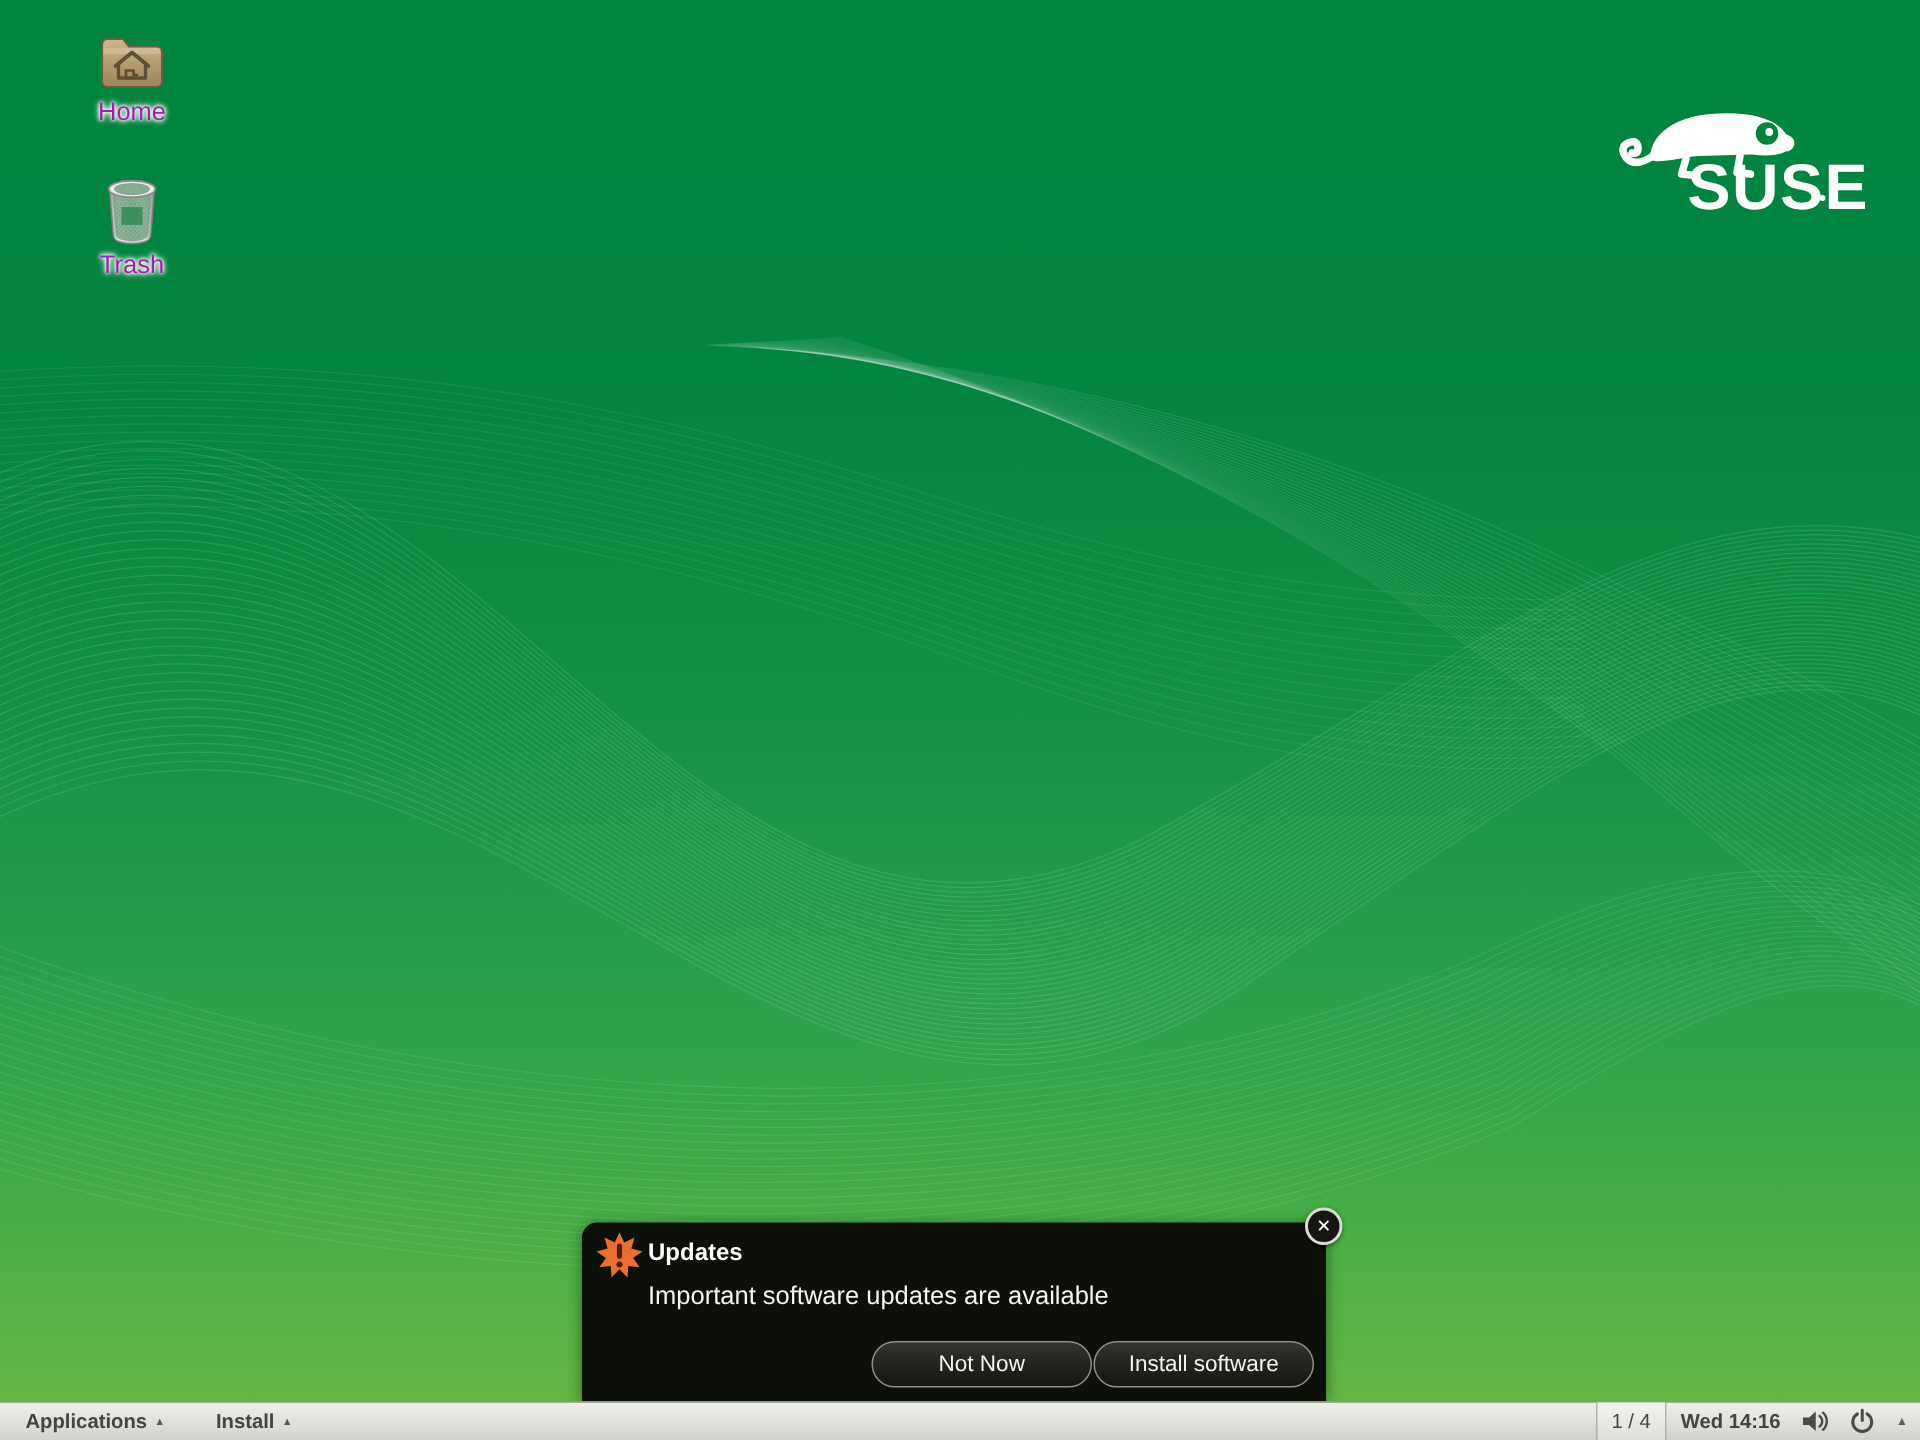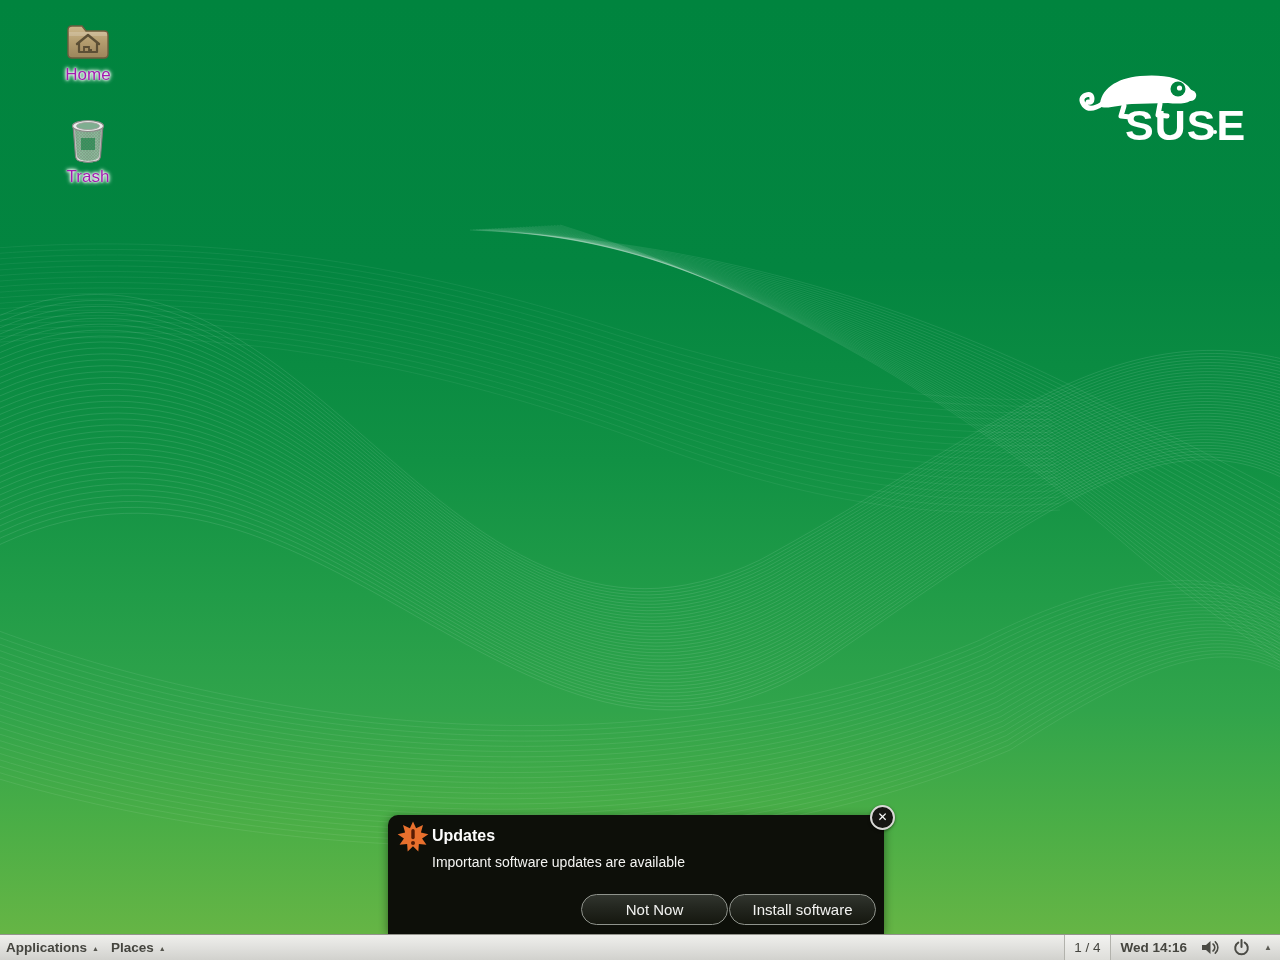--- a/index.html
+++ b/index.html
@@ -28,42 +28,42 @@
   }
   .suse-reg{position:absolute;left:141px;top:62px;width:4px;height:4px;border-radius:50%;background:#fff;}
   
   .notif{
     position:absolute;left:388px;top:815px;width:496px;height:119px;
     background:#0d0f09;border-radius:10px 10px 0 0;color:#fff;
     box-shadow:0 2px 10px rgba(0,0,0,.45);
   }
   .notif-icon{position:absolute;left:9px;top:6px;width:32px;height:32px;}
   .notif-title{position:absolute;left:44px;top:12px;font-size:16px;font-weight:bold;color:#fdfdfd;}
-  .notif-msg{position:absolute;left:44px;top:39px;font-size:14px;color:#f4f4f2;}
+  .notif-msg{position:absolute;left:44px;top:39px;font-size:17px;color:#f4f4f2;}
   .notif-buttons{position:absolute;right:8px;top:79px;display:flex;gap:1px;}
   .nbtn{
     height:31px;min-width:147px;padding:0 22px;box-sizing:border-box;
     border-radius:16px;border:1px solid #8f938c;
     background:linear-gradient(180deg,#31352e 0%,#23261f 45%,#15170f 100%);
     color:#f2f2f0;font-size:15px;font-family:"Liberation Sans",sans-serif;
     display:flex;align-items:center;justify-content:center;cursor:pointer;
   }
   .notif-close{
     position:absolute;top:-10px;right:-11px;width:21px;height:21px;border-radius:50%;
     background:#161613;border:2px solid #d9d9d6;box-shadow:0 1px 3px rgba(0,0,0,.5);
     color:#fff;font-size:12px;font-weight:bold;line-height:21px;text-align:center;cursor:pointer;
   }
   
   .panel{
     position:absolute;left:0;bottom:0;width:1280px;height:26px;
     background:linear-gradient(180deg,#efefec 0%,#e2e2df 45%,#d1d1cd 100%);
     border-top:1px solid #94948d;box-sizing:border-box;
     display:flex;align-items:center;font-size:13.5px;color:#45453f;
   }
-  .pmenu{display:flex;align-items:center;gap:5px;height:100%;padding:0 6px;cursor:pointer;font-weight:bold;}
+  .pmenu{display:flex;align-items:center;gap:5px;height:100%;padding:0 17px;cursor:pointer;font-weight:bold;}
   .pmenu .arr{font-size:7px;color:#55554e;padding-top:2px;}
   .spacer{flex:1;}
   .ws-box{
     height:100%;box-sizing:border-box;padding:0 9px;display:flex;align-items:center;
     border-left:1px solid #b2b2ac;border-right:1px solid #b2b2ac;
     background:linear-gradient(180deg,#f3f3f1,#dededa);font-weight:normal;cursor:pointer;
   }
   .clock{padding:0 14px 0 10px;font-weight:bold;cursor:pointer;}
   .tray{display:flex;align-items:center;gap:13px;padding-right:8px;}
   .tray .ticon{cursor:pointer;display:flex;align-items:center;}
@@ -259,21 +259,21 @@
   </div>
   <div class="notif-close">✕</div>
 </div>
 
 <div class="panel">
   <div class="pmenu">
     <span>Applications</span>
     <span class="arr">▲</span>
   </div>
   <div class="pmenu">
-    <span>Places</span>
+    <span>Install</span>
     <span class="arr">▲</span>
   </div>
   <div class="spacer"></div>
   <div class="ws-box">1 / 4</div>
   <div class="clock">Wed 14:16</div>
   <div class="tray">
     <span class="ticon">
       <svg width="19" height="17" viewBox="0 0 19 17">
         <path d="M1,6 L5,6 L9.5,2 L9.5,15 L5,11 L1,11 Z" fill="#4b4b45"></path>
         <path d="M12,5 A4.3,4.3 0 0 1 12,12" fill="none" stroke="#4b4b45" stroke-width="1.6" stroke-linecap="round"></path>

